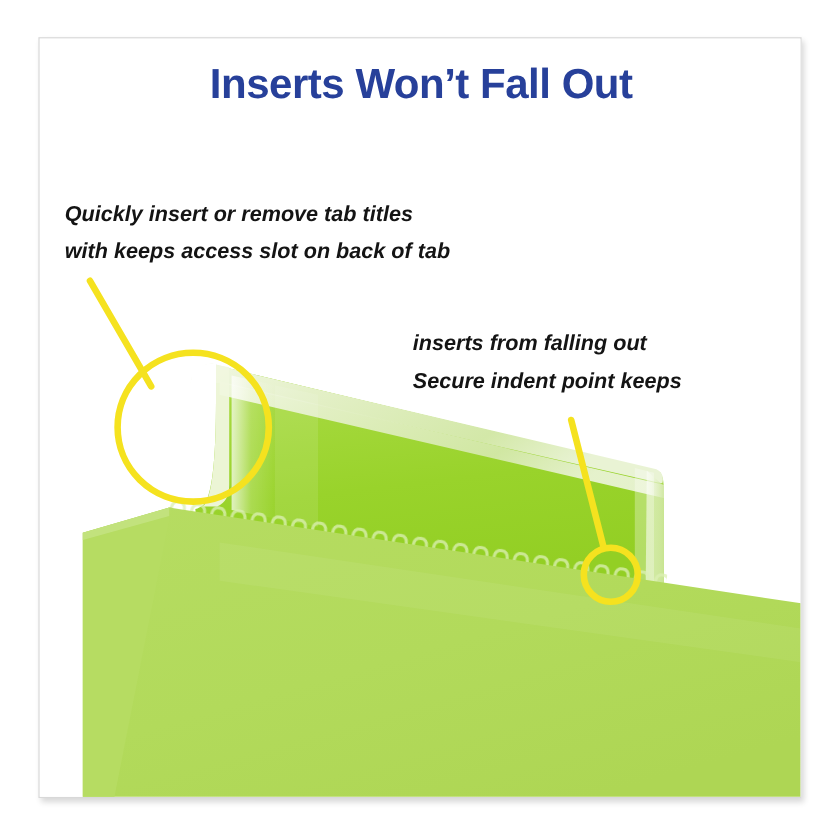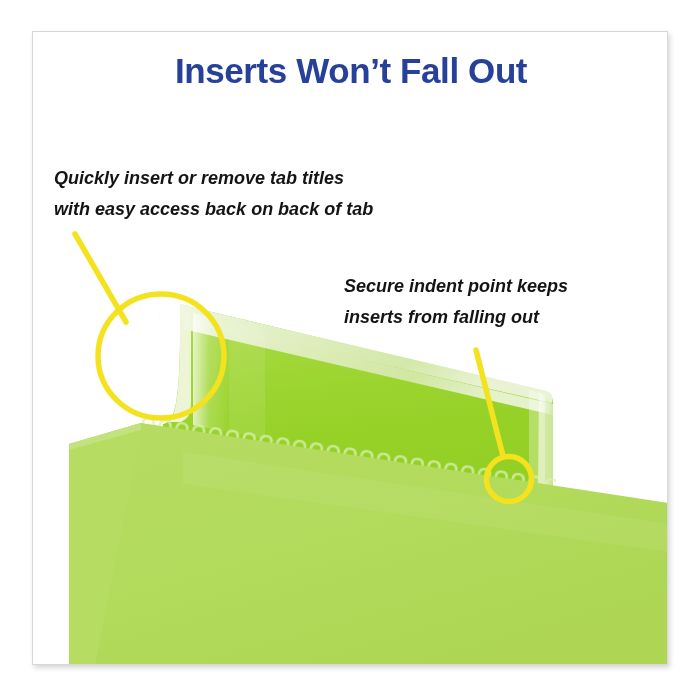--- a/index.html
+++ b/index.html
@@ -179,22 +179,22 @@
       </g>
 
       <g>
         <line x1="443" y1="318" x2="470" y2="424" stroke="#f5e21f" stroke-width="5.5" stroke-linecap="round"></line>
         <circle cx="476" cy="447" r="22.5" fill="none" stroke="#f5e21f" stroke-width="5.5"></circle>
       </g>
     </svg>
 
     <div class="annot" id="annot-left">
       <span class="line">Quickly insert or remove tab titles</span>
-      <span class="line">with easy access back on back of tab</span>
+      <span class="line">with keeps access slot on back of tab</span>
     </div>
 
     <div class="annot" id="annot-right">
+      <span class="line">inserts from falling out</span>
       <span class="line">Secure indent point keeps</span>
-      <span class="line">inserts from falling out</span>
     </div>
 
   </div>
 </div>
 
 </body></html>

